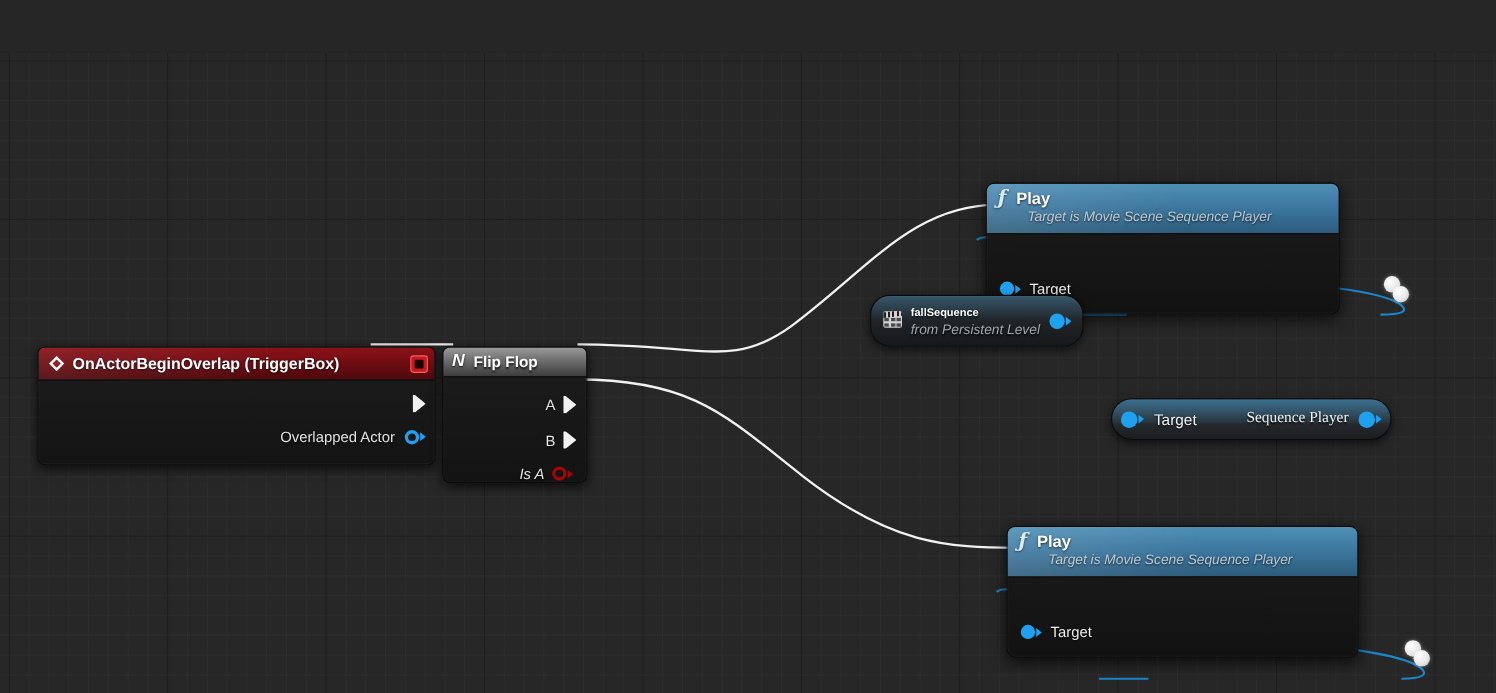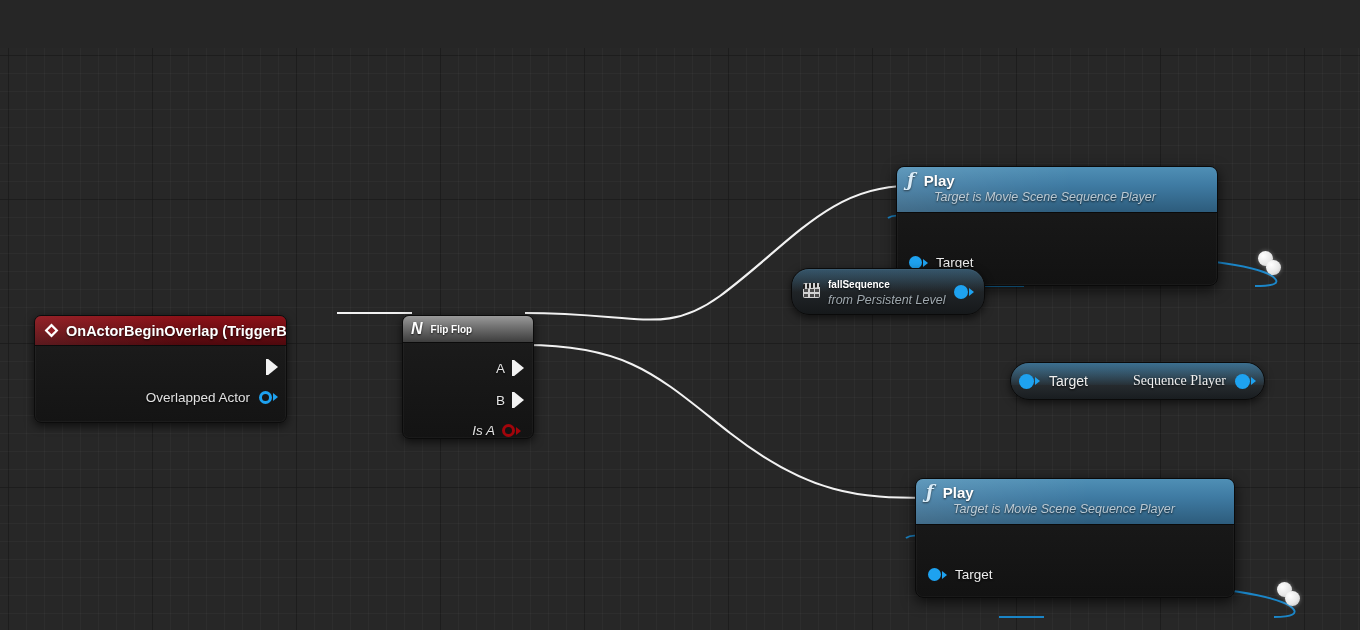--- a/index.html
+++ b/index.html
@@ -139,21 +139,21 @@
   .ff-header {
     height: 27px; display:flex; align-items:center; padding: 0 10px 0 8px;
     background: linear-gradient(180deg, #9a9a9a 0%, #6e6e6e 45%, #3d3d3d 100%);
     border-bottom: 1px solid #0b0b0b;
   }
   .ff-icon {
     font-size: 16px; font-weight: bold; font-style: italic;
     color: #ffffff; margin-right: 8px; line-height: 1;
     text-shadow: 0 1px 2px rgba(0,0,0,0.8);
   }
-  .ff-title { color:#ffffff; font-size:10px; font-weight:bold; text-shadow: 0 1px 2px rgba(0,0,0,0.85); }
+  .ff-title { color:#ffffff; font-size:14px; font-weight:bold; text-shadow: 0 1px 2px rgba(0,0,0,0.85); }
   .ff-body { position: relative; height: 95px; }
   .ff-in { position:absolute; left: 10px; top: 18px; }
   .ff-out { position:absolute; right: 9px; display:flex; align-items:center; gap:7px; }
 
   
   .fn-node {
     border-radius: 8px;
     background: linear-gradient(180deg, #1c1c1c 0%, #121212 100%);
     border: 1px solid #0a0a0a;
     box-shadow: 0 4px 14px rgba(0,0,0,0.7), inset 0 0 0 1px rgba(255,255,255,0.03);
@@ -282,21 +282,21 @@
 
     <path d="M 1255 238 C 1272 238, 1283 236, 1272 228 C 1250 214, 1180 210, 1080 202 C 1000 196, 940 180, 906 169" stroke="#1b86c8" stroke-width="1.9" fill="none"></path>
     <path d="M 906 169 C 898 167, 892 167, 888 170" stroke="#1b86c8" stroke-width="1.9" fill="none"></path>
 
     <path d="M 999 569 C 1018 569, 1028 569, 1044 569" stroke="#1b86c8" stroke-width="1.9" fill="none"></path>
 
     <path d="M 1274 569 C 1291 569, 1301 566, 1290 558 C 1266 543, 1190 538, 1090 526 C 1010 516, 952 500, 924 489" stroke="#1b86c8" stroke-width="1.9" fill="none"></path>
     <path d="M 924 489 C 916 487, 910 487, 906 490" stroke="#1b86c8" stroke-width="1.9" fill="none"></path>
   </svg>
 
-  <div class="node event-node" style="left:34px; top:219px; width:253px;">
+  <div class="node event-node" style="left:34px; top:219px; width:362px;">
     <div class="event-header">
       <span class="diamond-icon"></span>
       <span class="event-title">OnActorBeginOverlap (TriggerBox)</span>
       <span class="delegate-btn">
           <i></i>
         </span>
     </div>
     <div class="event-body">
       <div class="pin-row right">
         <span class="exec-pin"></span>

